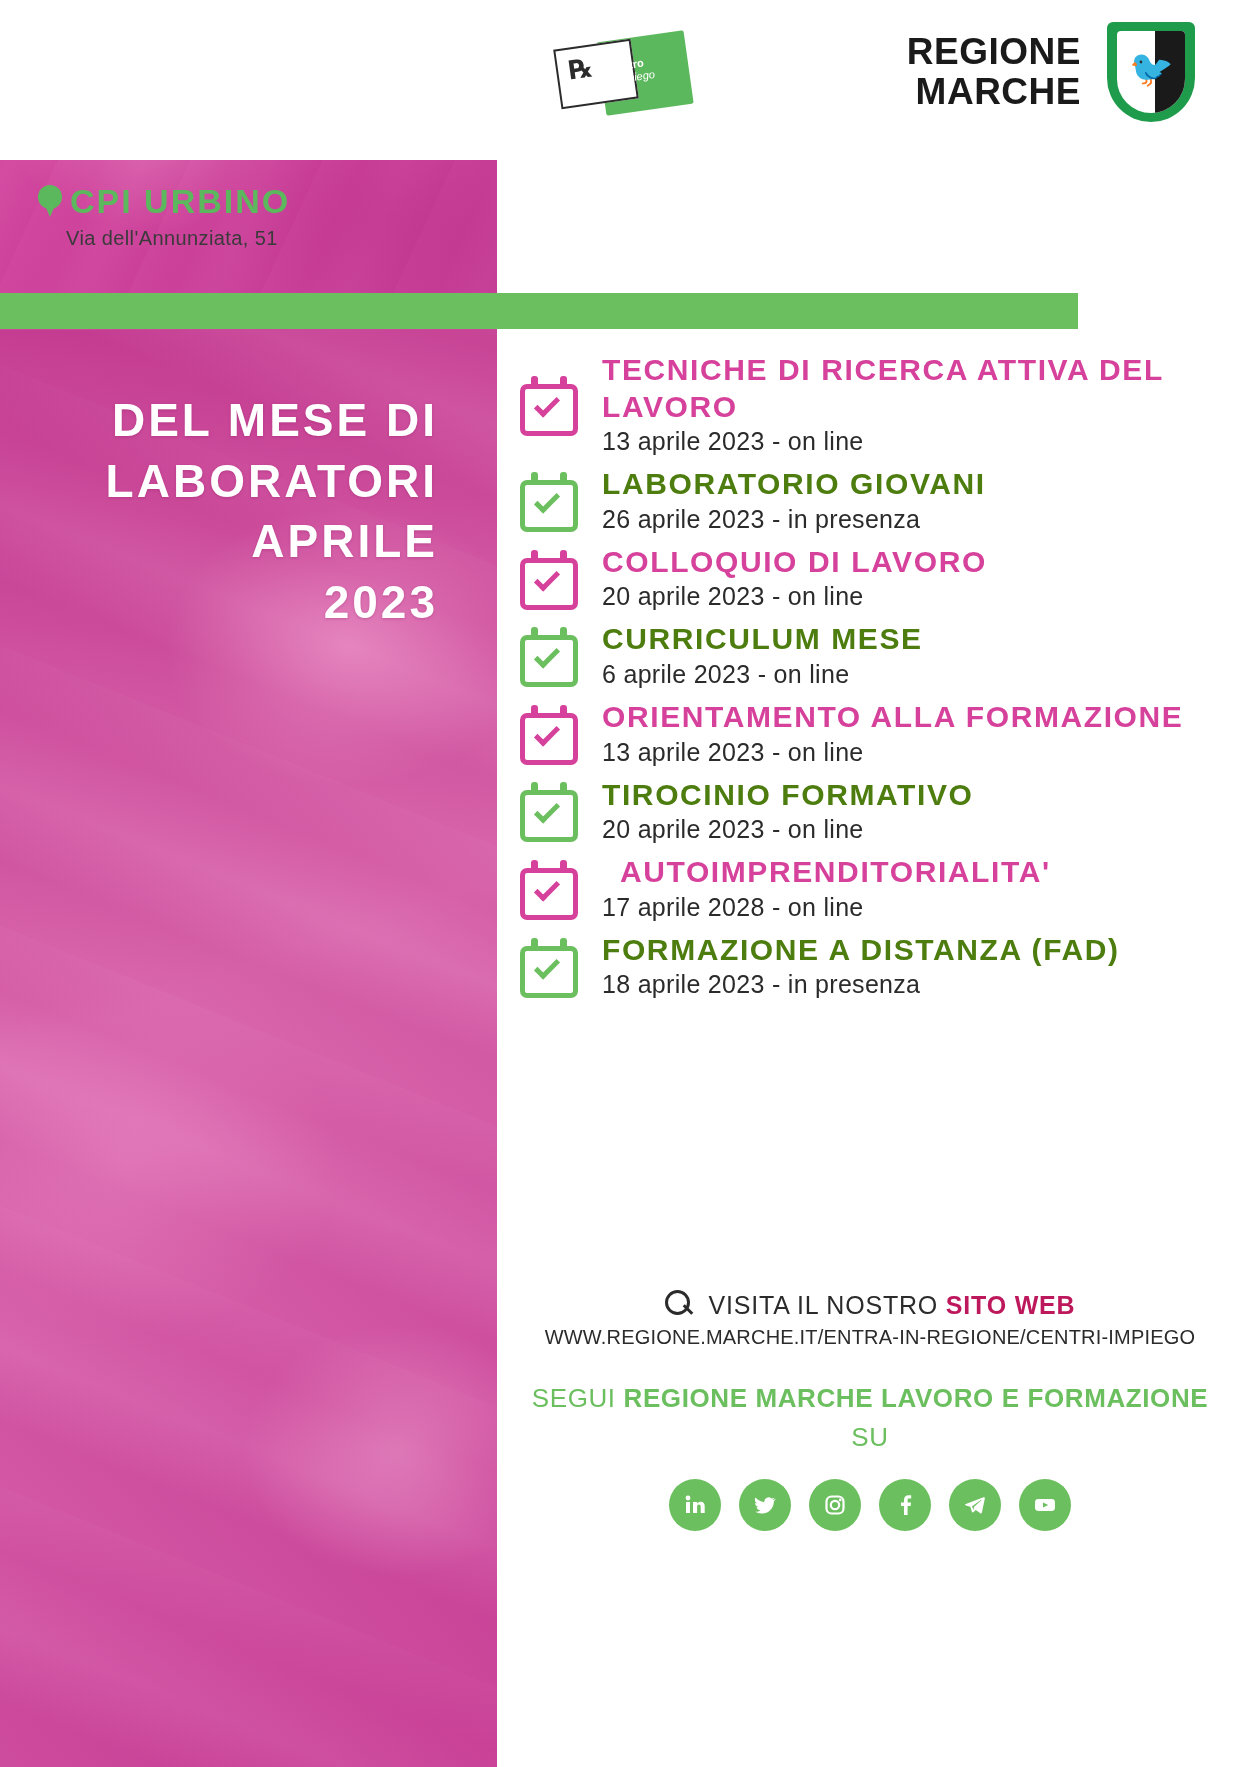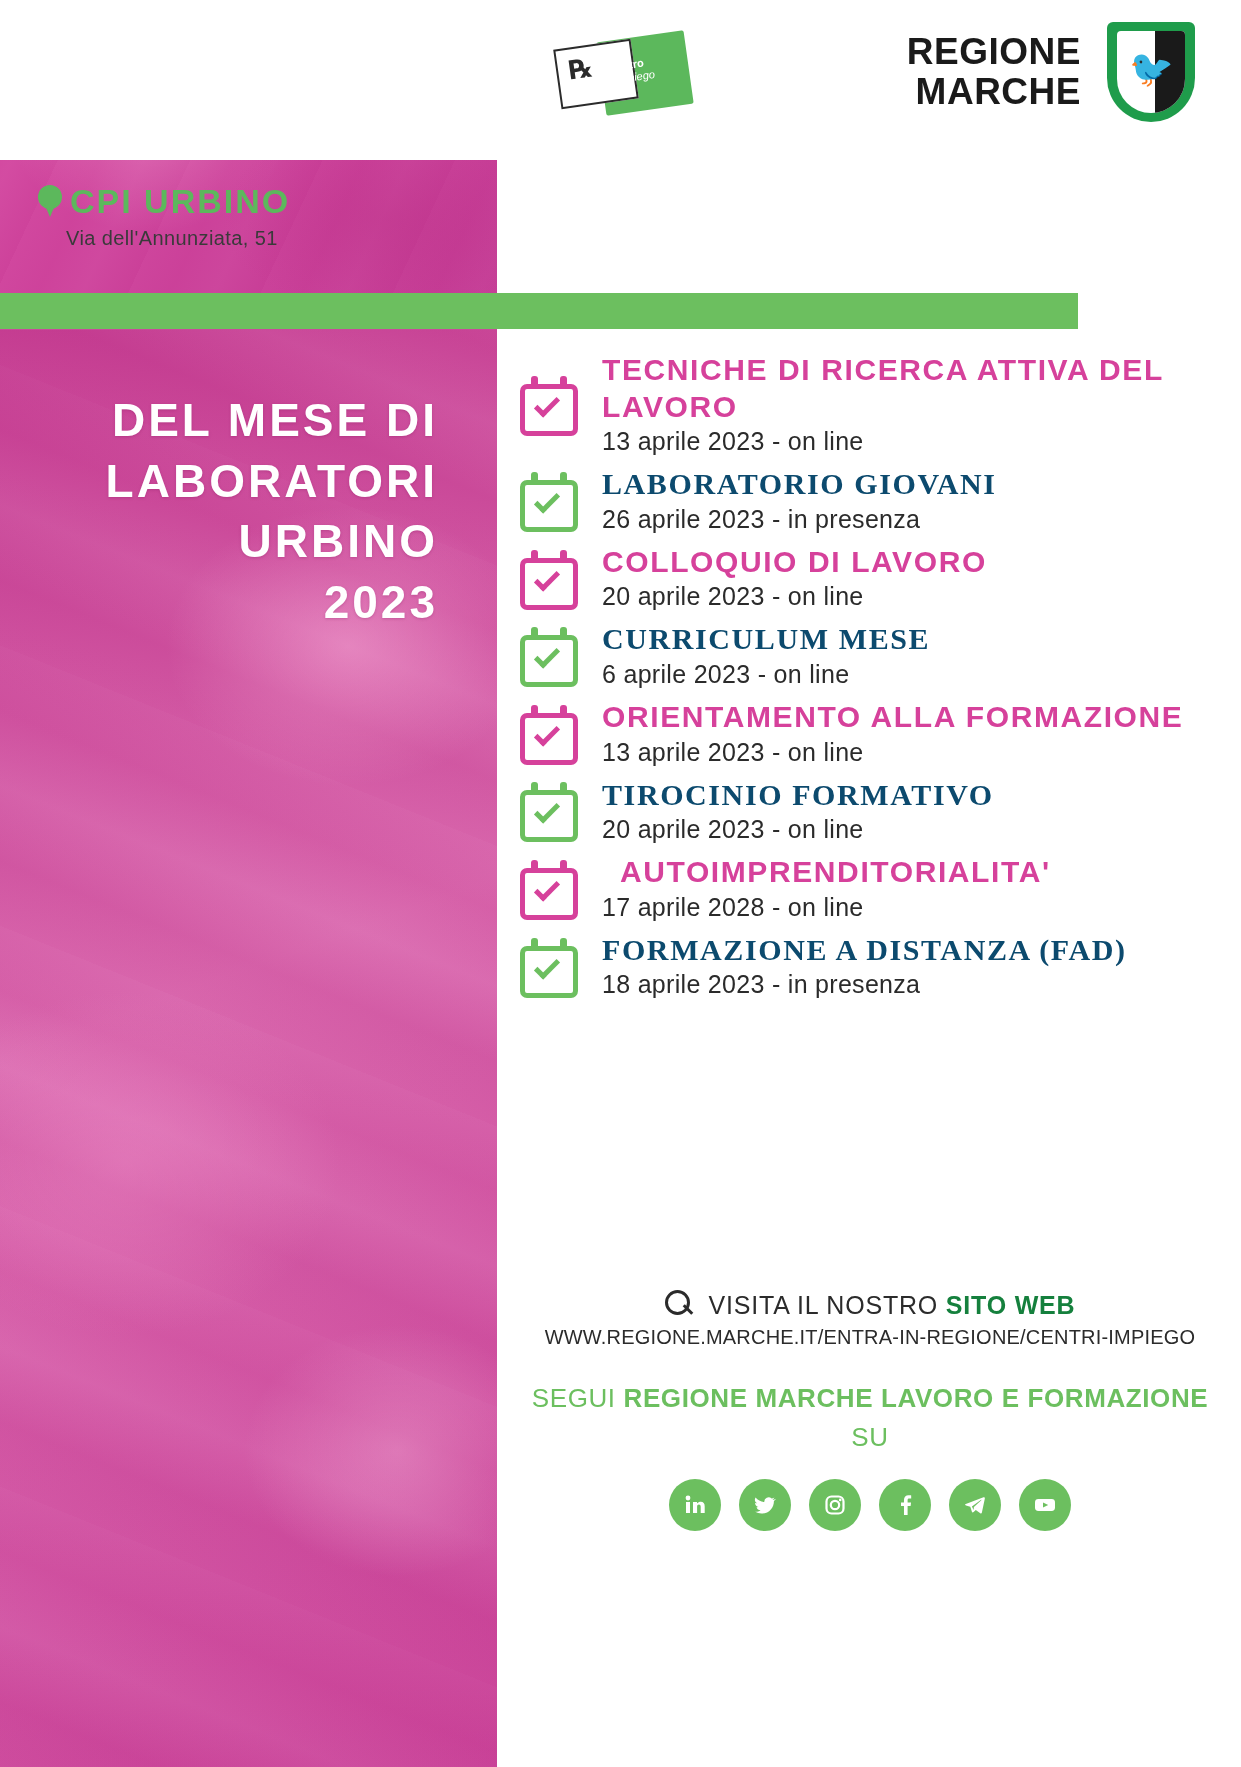--- a/index.html
+++ b/index.html
@@ -234,21 +234,21 @@
   .green { color: #6cbf5f; }
   .item-text { flex: 1; }
   .item-title {
     font-size: 30px;
     font-weight: bold;
     letter-spacing: 1.6px;
     line-height: 1.22;
     font-family: "Liberation Sans", sans-serif;
   }
   .item-title.pink { color: #d6419b; }
-  .item-title.green { color: #0c4a6e; font-family: Liberation Serif, serif; }
+  .item-title.green { color: #4d7c0f; }
   .item-sub {
     font-size: 25px;
     color: #2b2b2b;
     letter-spacing: 0.3px;
     margin-top: 2px;
   }
   .item.indent .item-title { padding-left: 18px; }
 
   
   .footer {
@@ -269,21 +269,21 @@
     width: 19px; height: 19px;
     border: 3px solid #2b2b2b; border-radius: 50%;
   }
   .search-icon::after {
     content: "";
     position: absolute; left: 17px; top: 18px;
     width: 12px; height: 3px; background: #2b2b2b;
     transform: rotate(45deg);
   }
   .visit-text { font-size: 25px; color: #2b2b2b; letter-spacing: 0.8px; }
-  .visit-text b { color: #15803d; }
+  .visit-text b { color: #be185d; }
   .url {
     margin-top: 6px;
     font-size: 20px;
     color: #2b2b2b;
     letter-spacing: 0.2px;
   }
   .follow {
     margin-top: 30px;
     font-size: 26px;
     color: #6cbf5f;
@@ -347,21 +347,21 @@
       <span class="loc-name">CPI URBINO</span>
     </div>
     <div class="loc-addr">Via dell'Annunziata, 51</div>
   </div>
 
   <div class="green-bar"></div>
 
   <div class="poster-title">
     <div>DEL MESE DI</div>
     <div>LABORATORI</div>
-    <div>URBINO</div>
+    <div>APRILE</div>
     <div>2023</div>
   </div>
 
   <div class="list">
 
     <div class="item">
       <span class="cal-icon pink">
         <span class="cal-tab-l"></span>
           <span class="cal-tab-r"></span>
         <span class="cal-body"></span>

